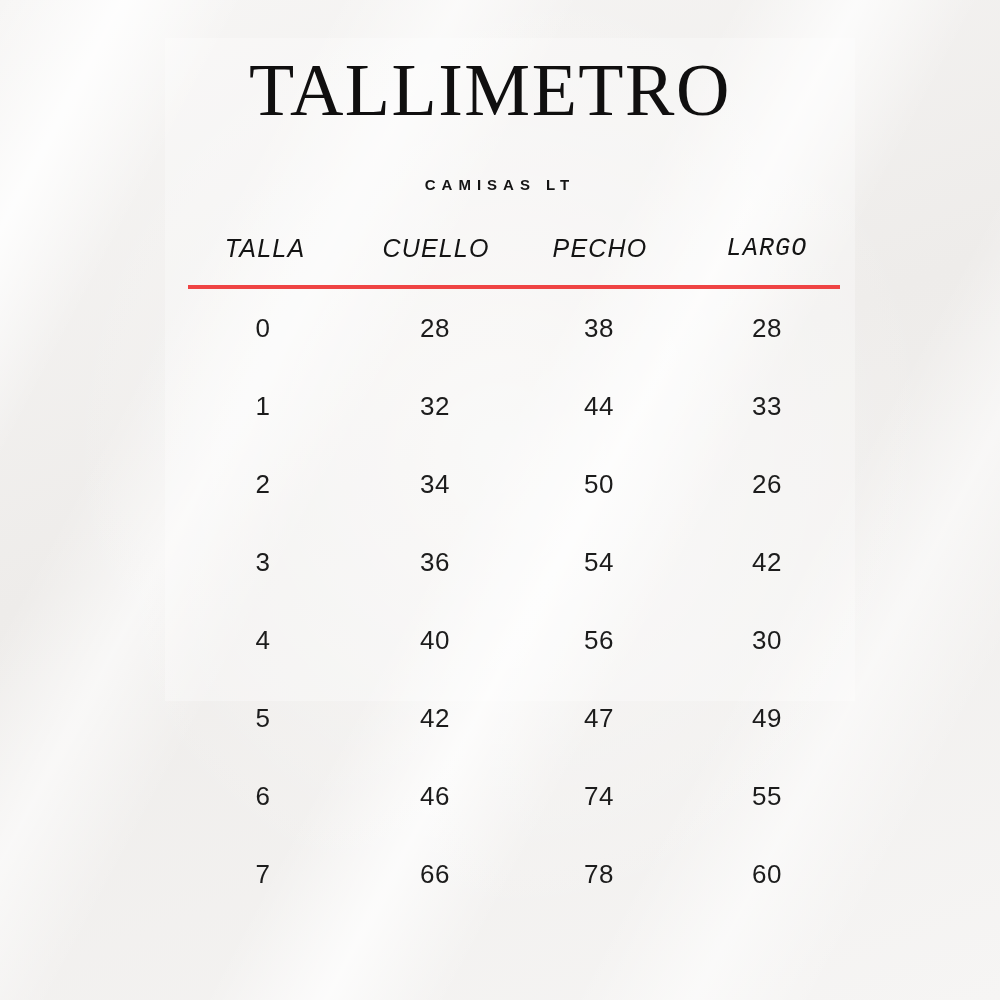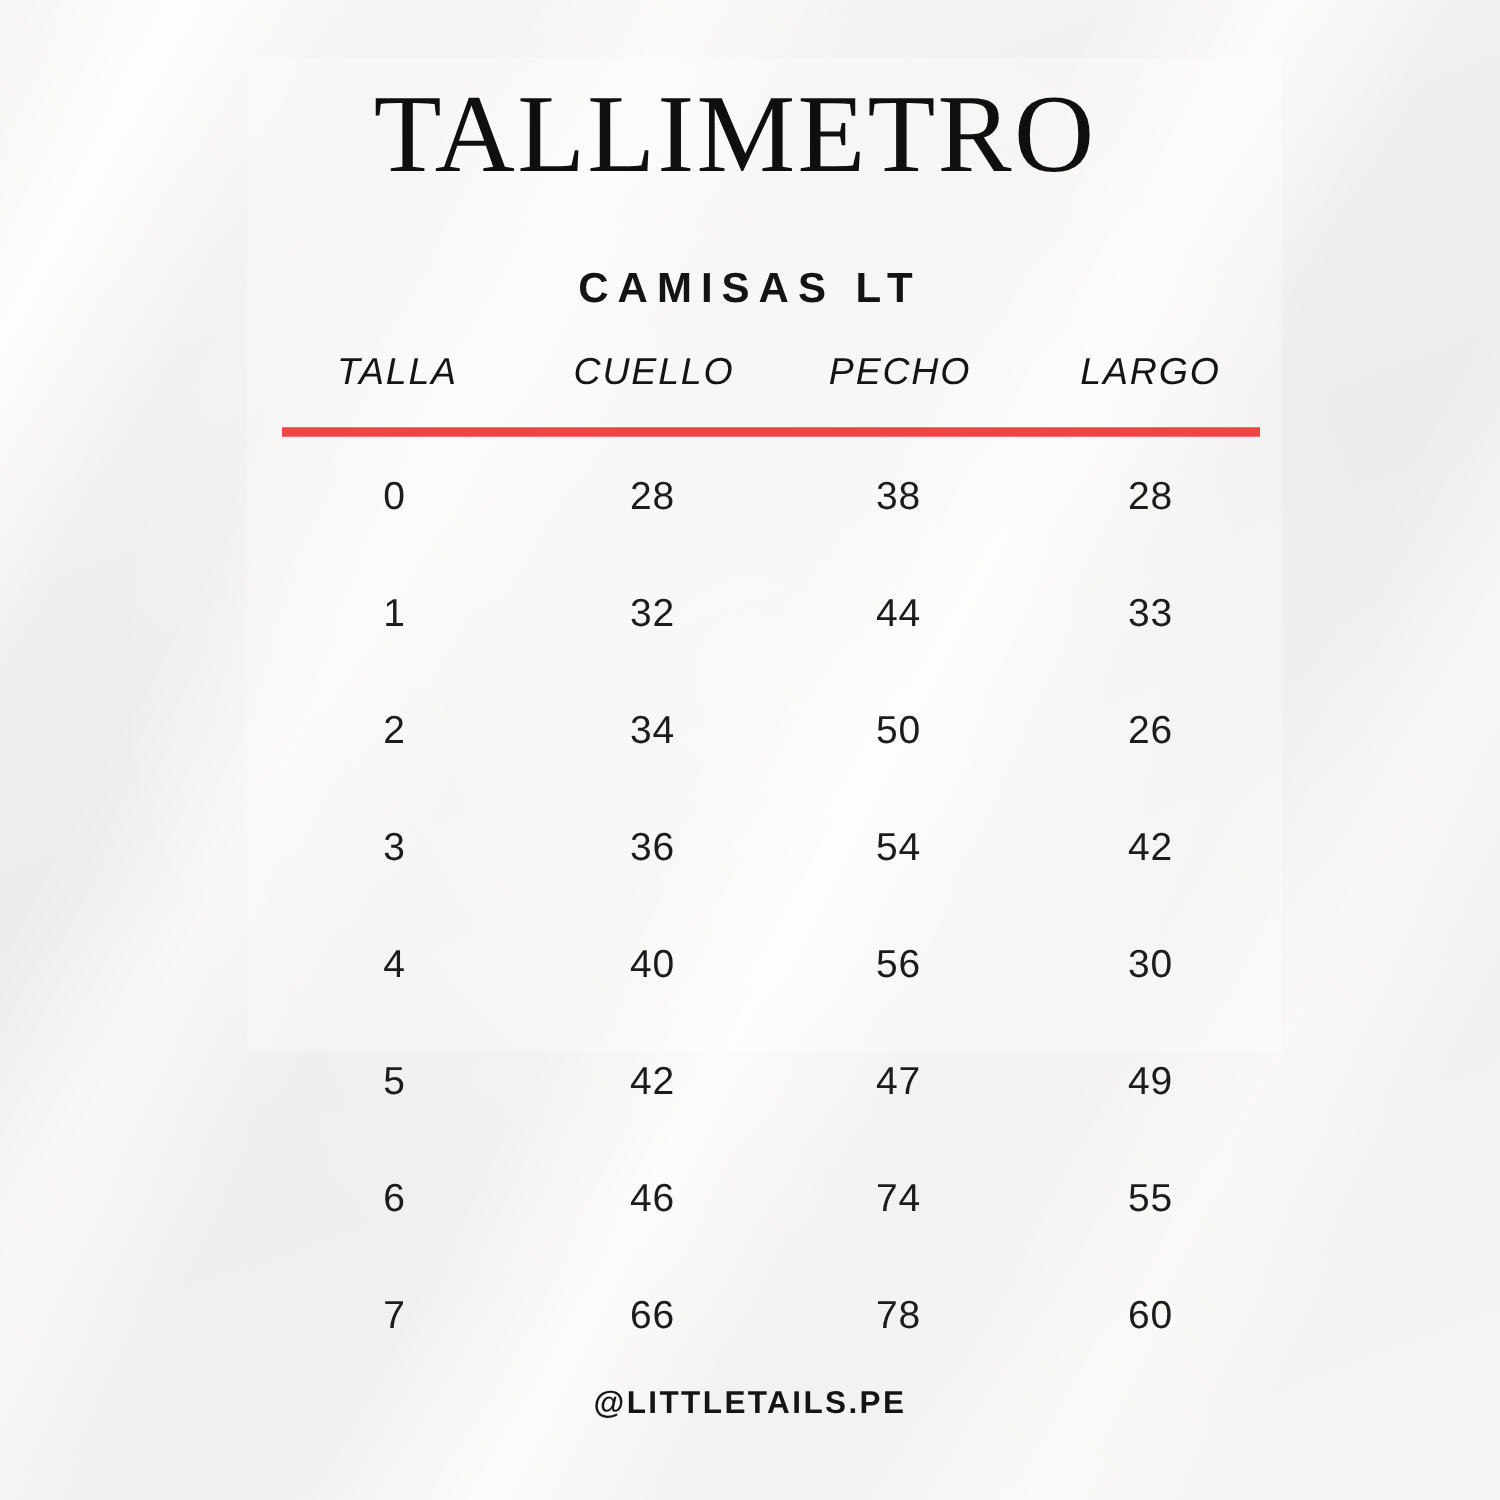--- a/index.html
+++ b/index.html
@@ -67,21 +67,21 @@
     color: #100f0f;
     line-height: 1.05;
   }
 
   .subtitle {
     position: absolute;
     top: 176px;
     left: 0;
     width: 1000px;
     text-align: center;
-    font-size: 28px;
+    font-size: 15px;
     font-weight: 700;
     letter-spacing: 6px;
     color: #141414;
   }
 
   table.size-table {
     position: absolute;
     top: 228px;
     left: 188px;
     width: 652px;
@@ -94,25 +94,25 @@
   table.size-table col.c-largo  { width: 160px; }
 
   table.size-table thead th {
     font-size: 25px;
     font-style: italic;
     font-weight: 400;
     letter-spacing: 1.2px;
     color: #141414;
     padding: 6px 0 22px 0;
     text-align: center;
-    border-bottom: 6px solid #ef4444;
+    border-bottom: 4px solid #ef4444;
   }
   table.size-table thead th.h-talla  { padding-right: 18px; }
   table.size-table thead th.h-cuello { padding-right: 8px; }
-  table.size-table thead th.h-largo  { padding-left: 14px; }
+  table.size-table thead th.h-largo  { padding-left: 14px; font-family: Liberation Mono, monospace; }
 
   table.size-table tbody td {
     font-size: 26px;
     font-weight: 400;
     color: #1c1c1c;
     text-align: center;
     padding: 24px 0 23px 0;
     letter-spacing: 0.5px;
   }
   table.size-table tbody td.t-talla  { padding-right: 22px; }
@@ -205,14 +205,13 @@
       </tr>
       <tr>
         <td class="t-talla">7</td>
         <td class="t-cuello">66</td>
         <td class="t-pecho">78</td>
         <td class="t-largo">60</td>
       </tr>
     </tbody>
   </table>
 
-  <div class="handle">@LITTLETAILS.PE</div>
 </div>
 
 </body></html>

